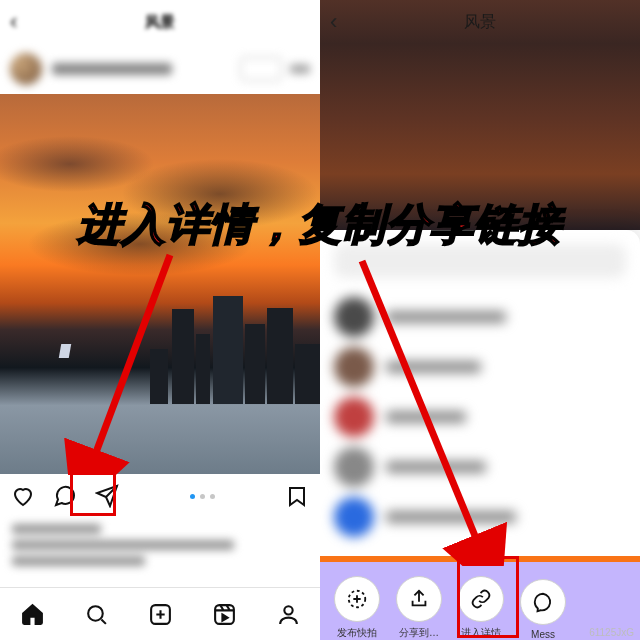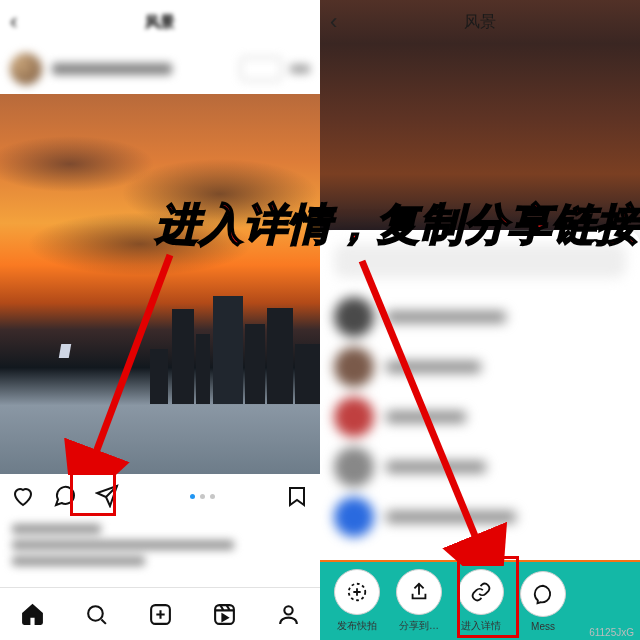--- a/index.html
+++ b/index.html
@@ -36,27 +36,27 @@
   
   .r-top{height:44px;display:flex;align-items:center;justify-content:center;position:relative;background:linear-gradient(to bottom,#523127,#3a2622);color:#1a1a1a}
   .r-top .back{position:absolute;left:10px;font-size:22px;color:#222}
   .r-topimg{height:186px;background:linear-gradient(to bottom,#3a2622,#5e3324 40%,#7a3f22 70%,#2a2024)}
   .sheet{position:absolute;left:0;right:0;top:230px;bottom:0;background:#fff;border-radius:14px 14px 0 0;box-shadow:0 -2px 20px rgba(0,0,0,.15)}
   .sheet-inner{position:absolute;inset:14px 14px 80px 14px;filter:blur(6px)}
   .srch{height:34px;background:#eee;border-radius:10px;margin-bottom:14px}
   .srow{display:flex;align-items:center;height:50px;gap:12px}
   .sav{width:40px;height:40px;border-radius:50%}
   .stx{height:12px;border-radius:4px;background:#8d8d8d}
-  .sheet-actions{position:absolute;left:0;right:0;bottom:0;height:78px;display:flex;align-items:center;padding:0 6px;border-top:2px solid #f97316;background:#14b8a6;overflow:hidden}
+  .sheet-actions{position:absolute;left:0;right:0;bottom:0;height:78px;display:flex;align-items:flex-end;padding:0 6px;border-top:6px solid #f97316;background:#c4b5fd;overflow:hidden}
   .sact{flex:0 0 62px;display:flex;flex-direction:column;align-items:center;gap:4px}
   .scirc{width:44px;height:44px;border-radius:50%;border:1px solid #d0d0d0;display:flex;align-items:center;justify-content:center;background:#fff}
   .scirc svg{width:22px;height:22px;stroke:#111;stroke-width:2;fill:none}
   .slab{font-size:10px;color:#333;white-space:nowrap}
   
-  .headline{position:absolute;top:196px;left:0;right:0;text-align:right;font-size:43px;font-weight:900;color:#ff1a1a;-webkit-text-stroke:2px #000;font-style:italic;letter-spacing:1px;pointer-events:none;z-index:50}
+  .headline{position:absolute;top:196px;left:0;right:0;text-align:center;font-size:43px;font-weight:900;color:#ff1a1a;-webkit-text-stroke:2px #000;font-style:italic;letter-spacing:1px;pointer-events:none;z-index:50}
   .arrow{position:absolute;pointer-events:none;z-index:40}
   .watermark{position:absolute;right:6px;bottom:2px;font-size:10px;color:#bdbdbd}
 </style>
 </head>
 <body>
 
 <div class="stage">
 
   <div class="phone left">
     <div class="l-top">

